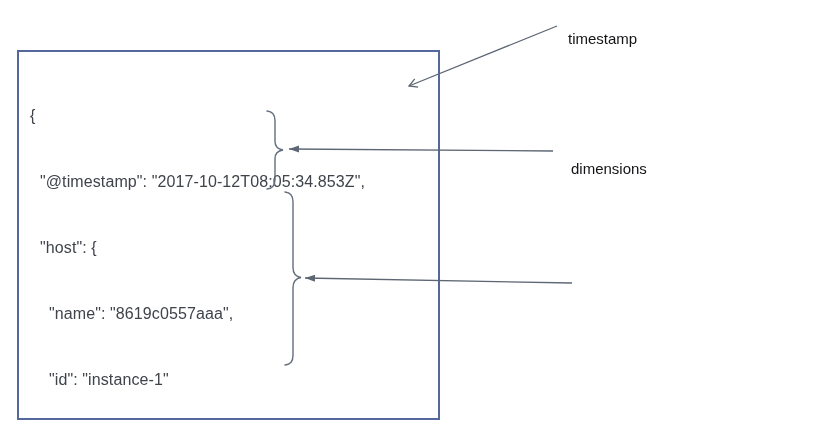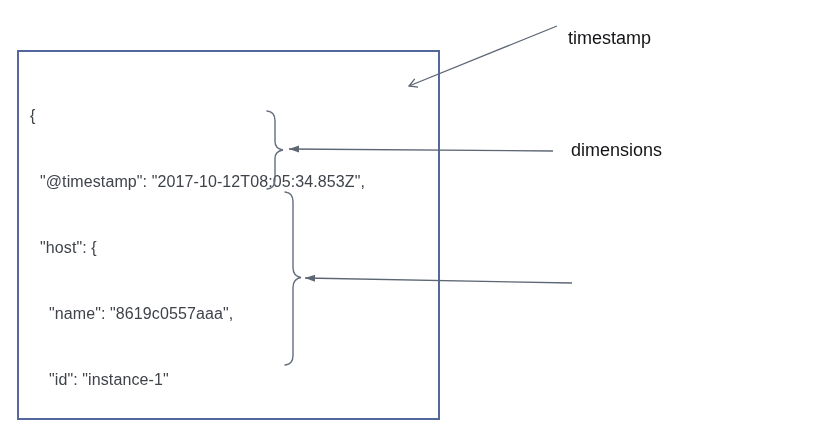--- a/index.html
+++ b/index.html
@@ -18,21 +18,21 @@
     position:absolute;left:17px;top:50px;width:423px;height:370px;
     border:2px solid var(--box-border);background:#ffffff;box-sizing:border-box;
   }
   .code{
     position:absolute;left:19px;top:61px;width:420px;
     font-size:16px;line-height:22px;color:var(--code-text);
     white-space:pre;letter-spacing:0.1px;
   }
   .code-line{height:22px;}
   .ann-label{
-    position:absolute;font-size:18px;line-height:21px;color:var(--label-text);
+    position:absolute;font-size:15px;line-height:21px;color:var(--label-text);
     white-space:nowrap;
   }
   .overlay{
     position:absolute;left:0;top:0;width:817px;height:437px;pointer-events:none;
   }
   .connector-line{stroke:var(--connector);stroke-width:1.3;fill:none;}
   .brace-path{stroke:var(--brace);stroke-width:1.4;fill:none;stroke-linecap:round;}
   .marker-open{stroke:var(--connector);stroke-width:1.3;fill:none;}
   .marker-fill{fill:var(--connector);stroke:none;}
 </style>
@@ -55,21 +55,21 @@
     
     
     
     
     
     
     
   </div>
 
   <div class="ann-label" style="left:568px;top:28px">timestamp</div>
-  <div class="ann-label" style="left:571px;top:140px">dimensions</div>
+  <div class="ann-label" style="left:571px;top:158px">dimensions</div>
 
   <svg class="overlay" viewBox="0 0 817 437" xmlns="http://www.w3.org/2000/svg">
     <defs>
       <marker id="mOpen" markerUnits="userSpaceOnUse" markerWidth="14" markerHeight="14" viewBox="0 0 14 14" refX="11" refY="7" orient="auto">
         <path class="marker-open" d="M3,2.5 L11,7 L3,11.5"></path>
       </marker>
       <marker id="mFill" markerUnits="userSpaceOnUse" markerWidth="12" markerHeight="10" viewBox="0 0 12 10" refX="11" refY="5" orient="auto">
         <path class="marker-fill" d="M1,1.5 L11,5 L1,8.5 Z"></path>
       </marker>
     </defs>

